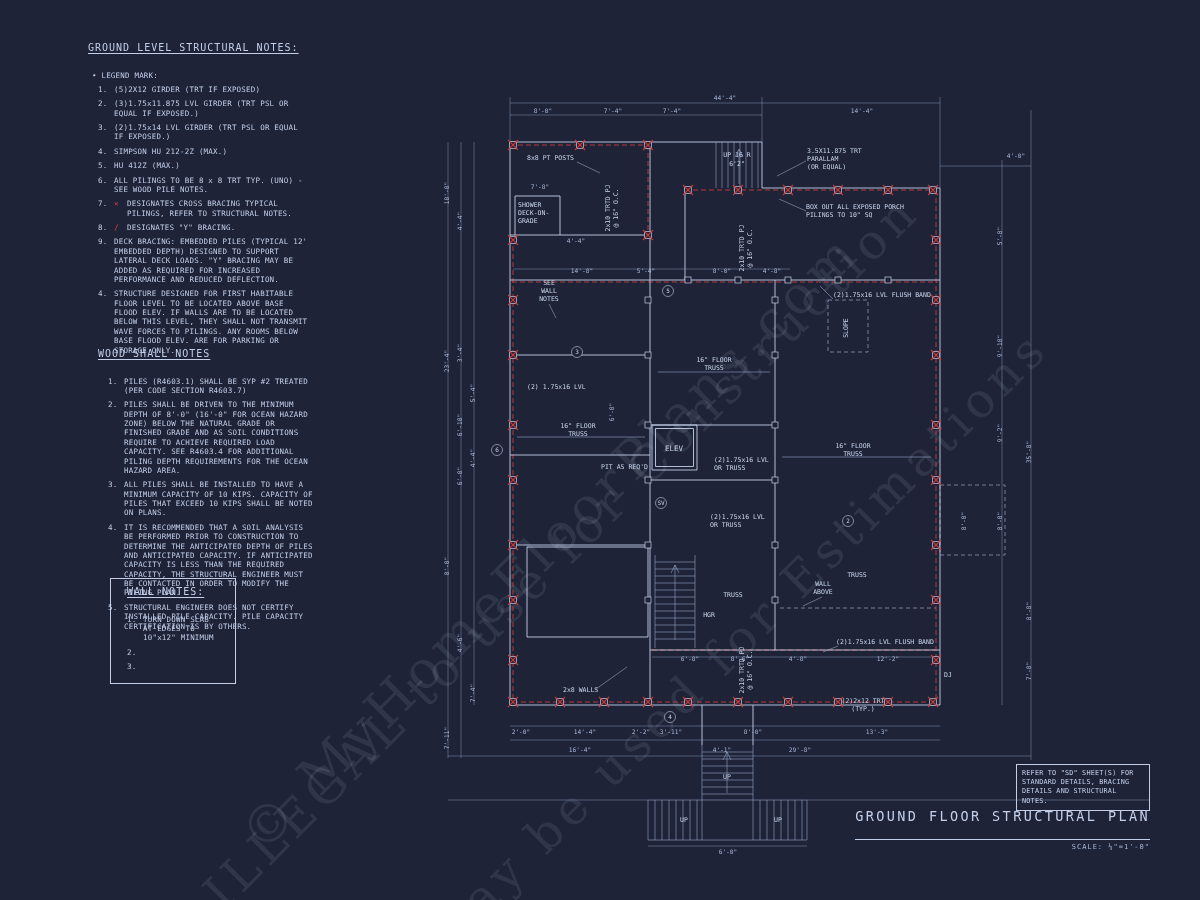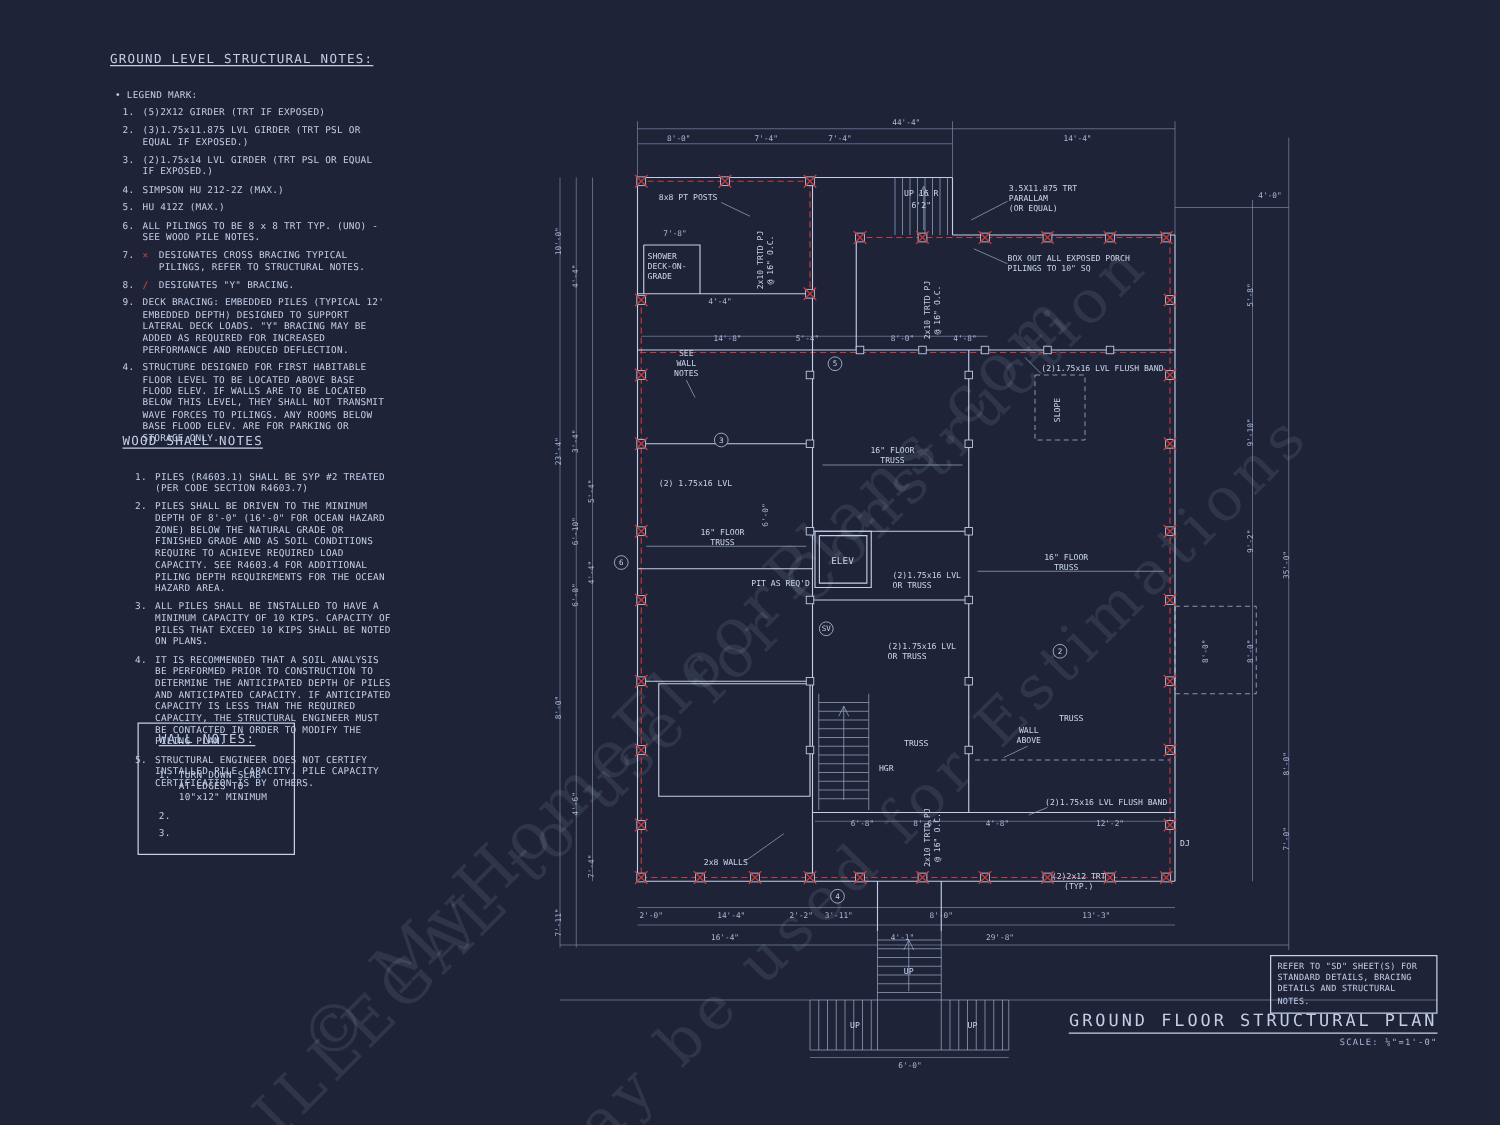--- a/index.html
+++ b/index.html
@@ -39,21 +39,21 @@
       white-space:nowrap;transform-origin:0 50%;letter-spacing:6px;pointer-events:none}
   .wm1{left:250px;top:812px;font-size:52px;transform:rotate(-45deg)}
   .wm2{left:212px;top:872px;font-size:48px;transform:rotate(-45deg)}
   .wm3{left:432px;top:918px;font-size:48px;transform:rotate(-45deg)}
 
   
   .sd-note{position:absolute;left:1016px;top:764px;width:134px;border:1px solid #c3cfe9;
            padding:4px 5px;font-size:6.8px;line-height:1.35;letter-spacing:.2px}
   .title-block{position:absolute;right:50px;top:806px;text-align:right}
   .sheet-title{display:inline-block;font-size:13.5px;letter-spacing:2.4px;
-               border-bottom:1px solid #c3cfe9;padding-bottom:1px}
+               border-bottom:1px solid #c3cfe9;padding-bottom:15px}
   .sheet-scale{font-size:7px;letter-spacing:1px;margin-top:3px;color:#aab9da}
 </style>
 </head>
 <body>
 
 <div class="sheet">
 
   <div class="wm wm1">© MyHomeFloorPlans.com</div>
   <div class="wm wm2">ILLEGAL to use for Construction</div>
   <div class="wm wm3">May be used for Estimations</div>

